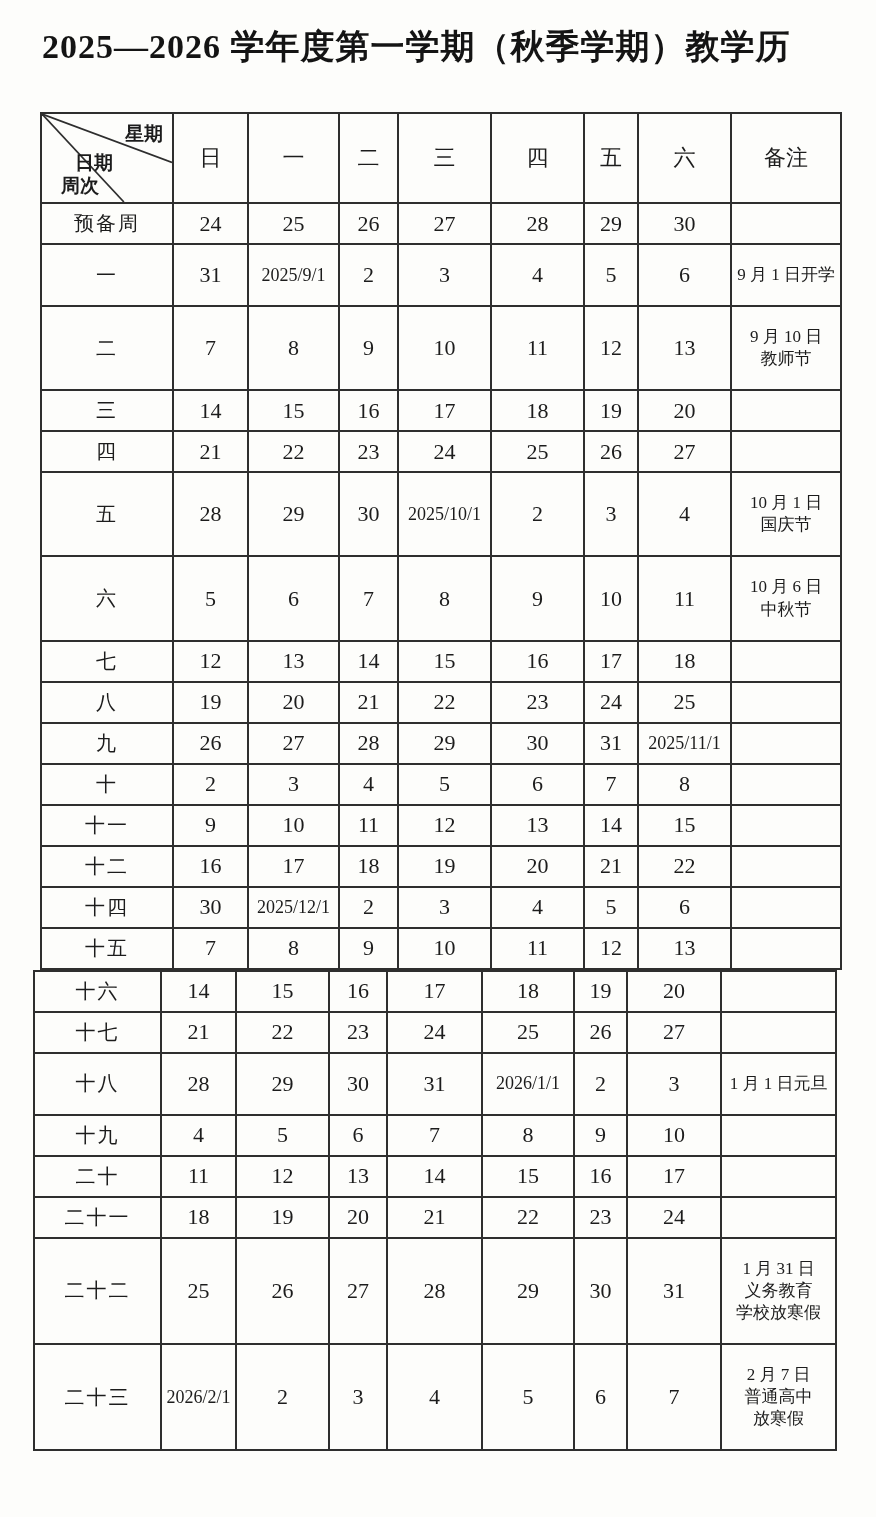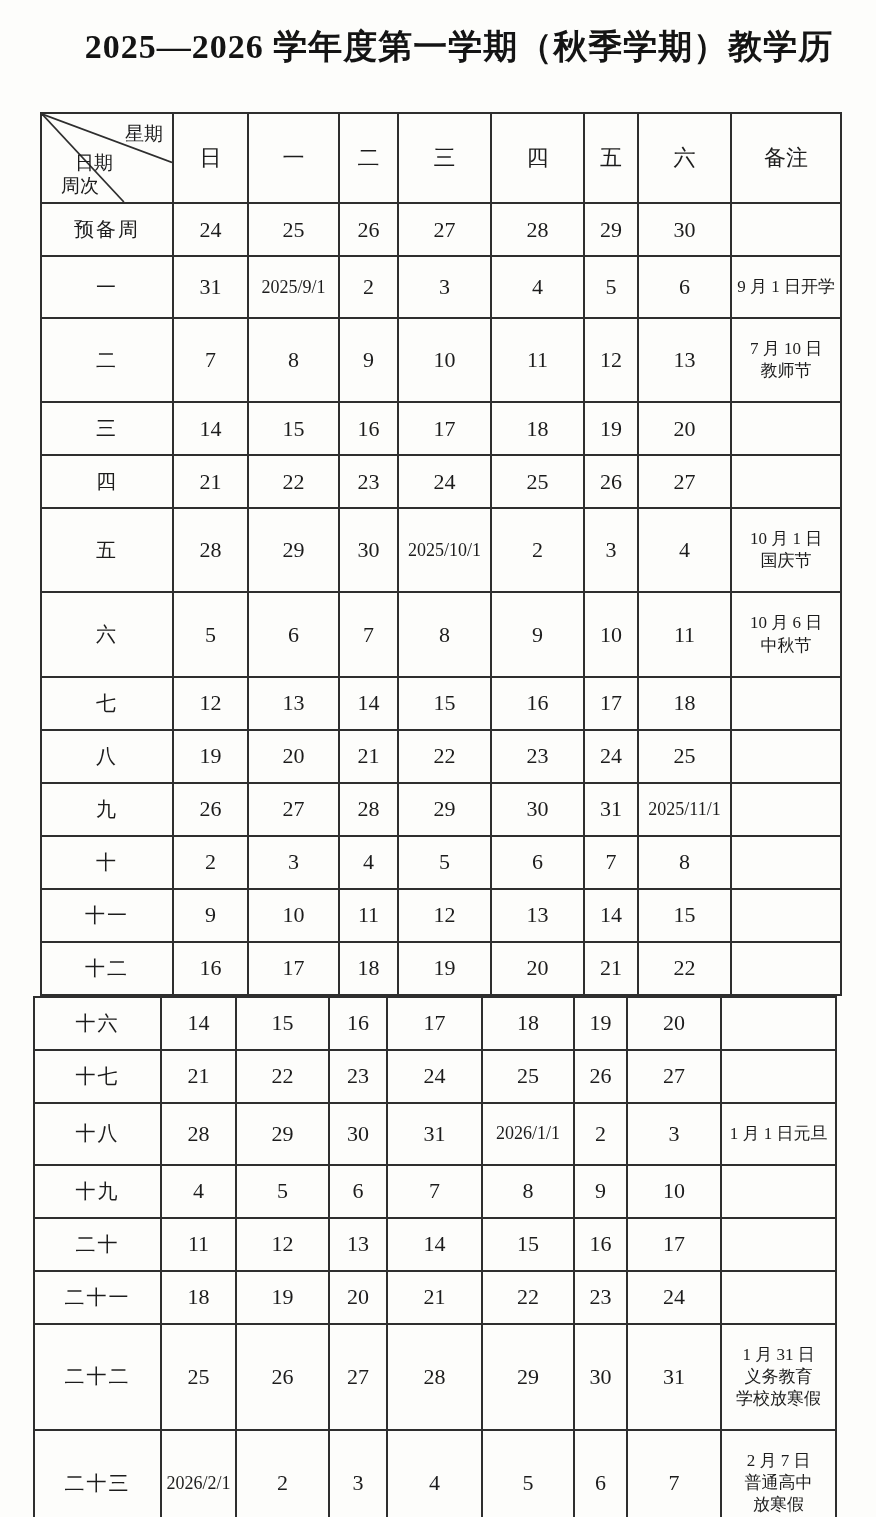--- a/index.html
+++ b/index.html
@@ -8,21 +8,21 @@
     height: 1517px;
     background: #fdfdfb;
     color: #1c1c1c;
     font-family: "Liberation Serif", "DejaVu Serif", serif;
     overflow: hidden;
     box-sizing: border-box;
   }
   .title {
     margin: 0;
     padding-top: 24px;
-    text-align: center;
+    text-align: left;
     font-size: 34px;
     font-weight: 700;
     letter-spacing: 1px;
     color: #141414;
     padding-left: 42px;
   }
   table.cal {
     border-collapse: collapse;
     table-layout: fixed;
     background: #fdfdfb;
@@ -30,37 +30,37 @@
   #table-upper { margin: 42px 0 0 40px; width: 800px; }
   #table-lower { margin: 0 0 0 33px; width: 802px; }
   .cal th, .cal td {
     border: 2px solid #2e2e2e;
     text-align: center;
     vertical-align: middle;
     padding: 0 2px;
     overflow: hidden;
   }
   #table-upper thead tr { height: 90px; }
-  .cal tbody tr { height: 53px; }
+  .cal tbody tr { height: 41px; }
   .cal tbody tr.tall { height: 69px; }
   .cal th.colhead { font-size: 22px; font-weight: 500; }
   td.week { font-size: 20px; letter-spacing: 2px; }
   td.day { font-size: 22px; }
   td.day.date { font-size: 18px; letter-spacing: 0; margin-left: 28px; }
   td.remark {
     font-size: 17px;
     line-height: 1.3;
     white-space: pre-line;
     padding: 19px 3px;
     border-radius: 8px;
   }
   th.corner {
     position: relative;
     padding: 5px;
-    font-weight: 400;
+    font-weight: 700;
   }
   .corner .diag {
     position: absolute;
     left: 0; top: 0;
     width: 100%; height: 100%;
     display: block;
   }
   .corner .diag line {
     stroke: #2e2e2e;
     stroke-width: 1.7;
@@ -140,21 +140,21 @@
         </tr>
         <tr>
           <td class="week">二</td>
           <td class="day">7</td>
           <td class="day">8</td>
           <td class="day">9</td>
           <td class="day">10</td>
           <td class="day">11</td>
           <td class="day">12</td>
           <td class="day">13</td>
-          <td class="remark">7 月 10 日
+          <td class="remark">9 月 10 日
 教师节</td>
         </tr>
         <tr>
           <td class="week">三</td>
           <td class="day">14</td>
           <td class="day">15</td>
           <td class="day">16</td>
           <td class="day">17</td>
           <td class="day">18</td>
           <td class="day">19</td>
@@ -253,20 +253,42 @@
         </tr>
         <tr>
           <td class="week">十二</td>
           <td class="day">16</td>
           <td class="day">17</td>
           <td class="day">18</td>
           <td class="day">19</td>
           <td class="day">20</td>
           <td class="day">21</td>
           <td class="day">22</td>
+          <td class="remark"></td>
+        </tr>
+        <tr>
+          <td class="week">十四</td>
+          <td class="day">30</td>
+          <td class="day date">2025/12/1</td>
+          <td class="day">2</td>
+          <td class="day">3</td>
+          <td class="day">4</td>
+          <td class="day">5</td>
+          <td class="day">6</td>
+          <td class="remark"></td>
+        </tr>
+        <tr>
+          <td class="week">十五</td>
+          <td class="day">7</td>
+          <td class="day">8</td>
+          <td class="day">9</td>
+          <td class="day">10</td>
+          <td class="day">11</td>
+          <td class="day">12</td>
+          <td class="day">13</td>
           <td class="remark"></td>
         </tr>
       </tbody>
   </table>
 
   <table class="cal" id="table-lower">
     <colgroup>
       <col style="width:127px">
         <col style="width:75px">
         <col style="width:93px">

